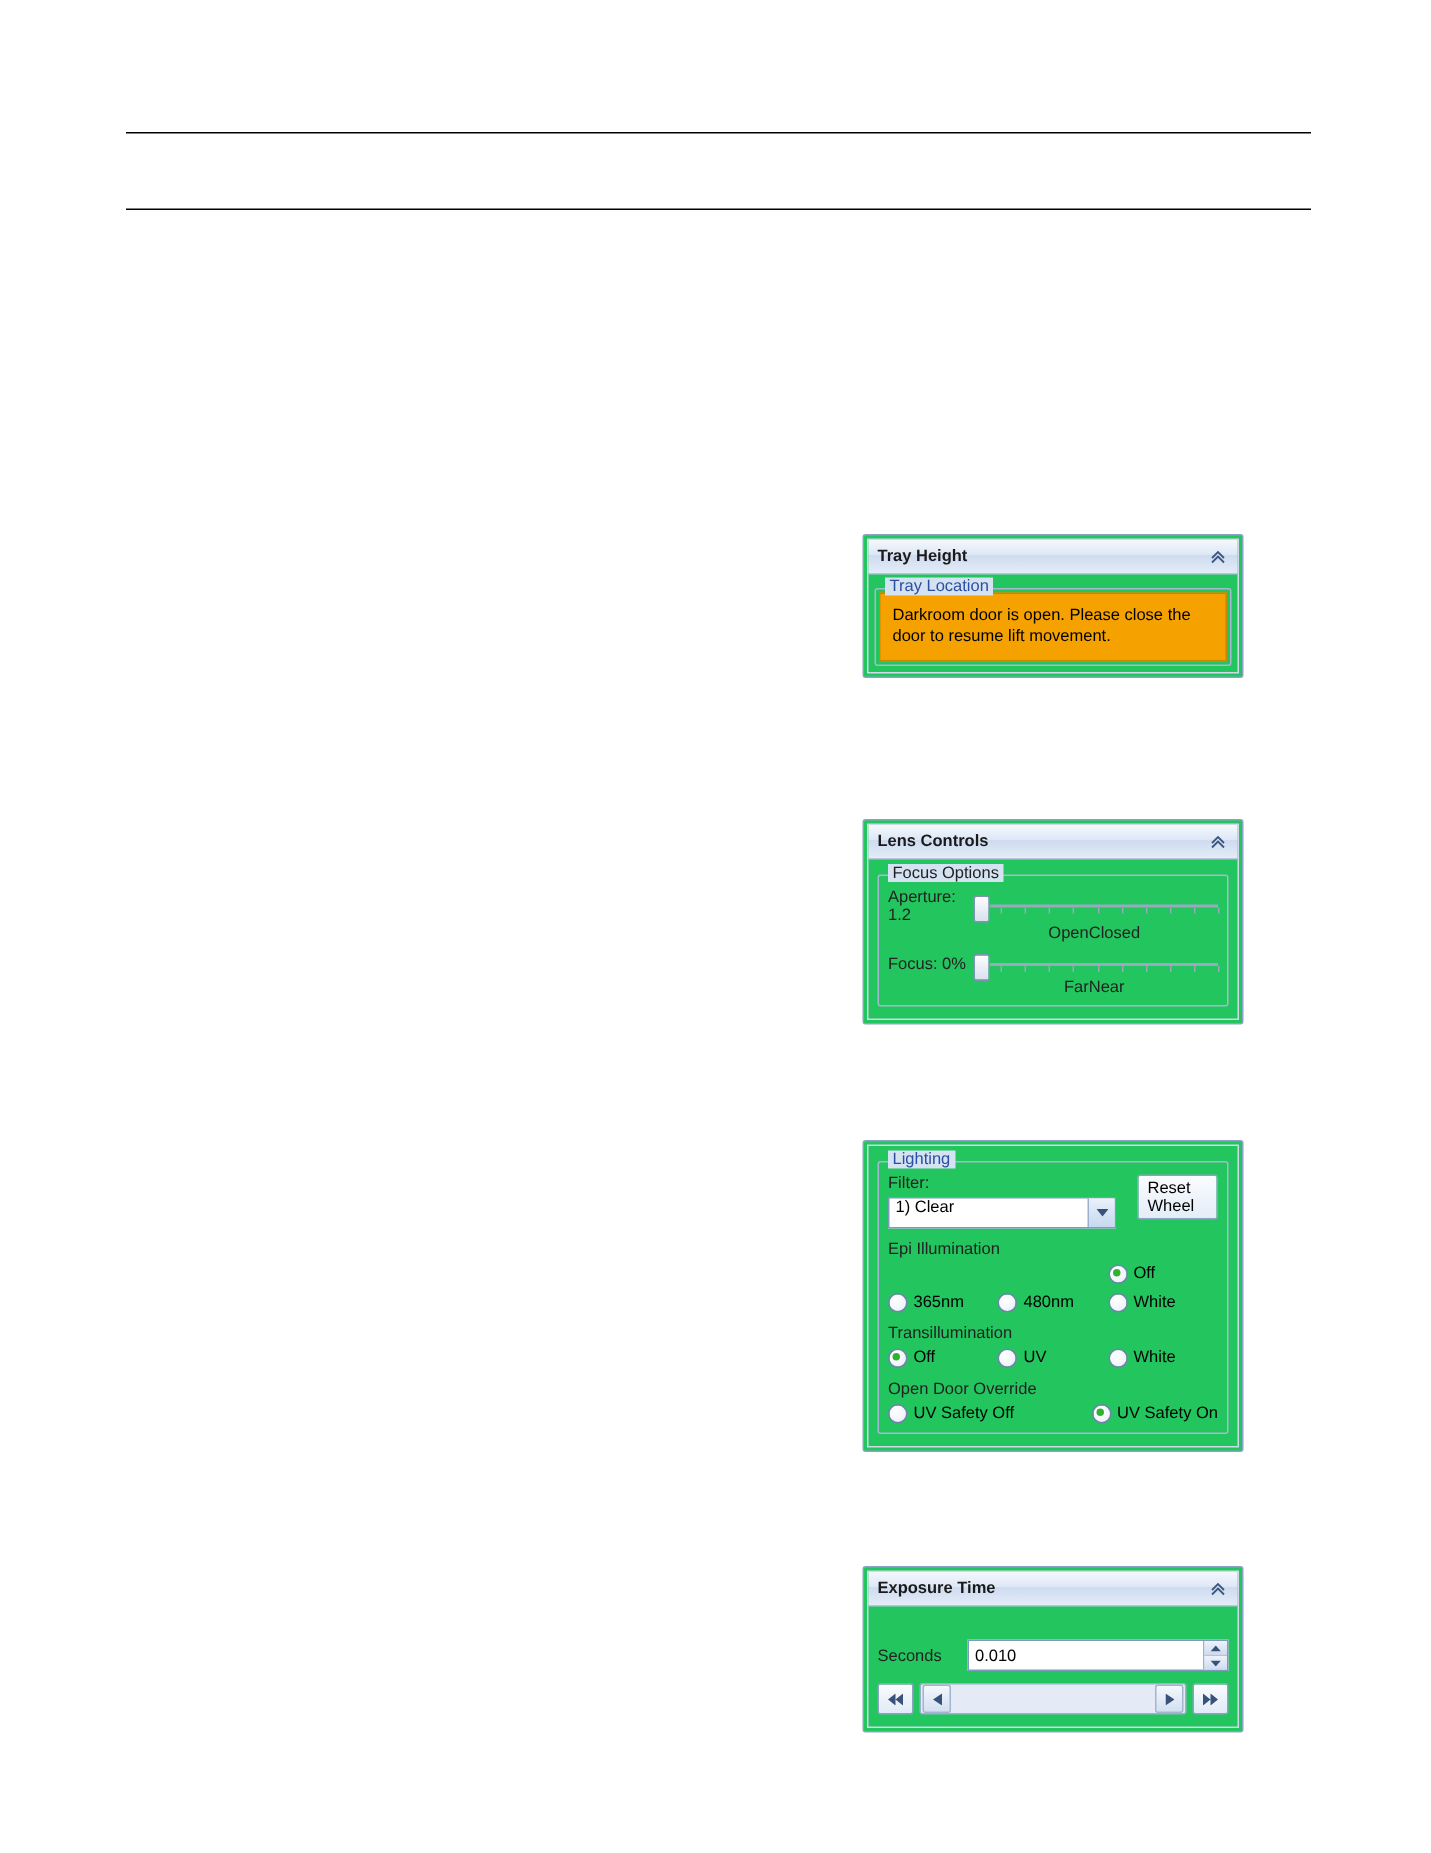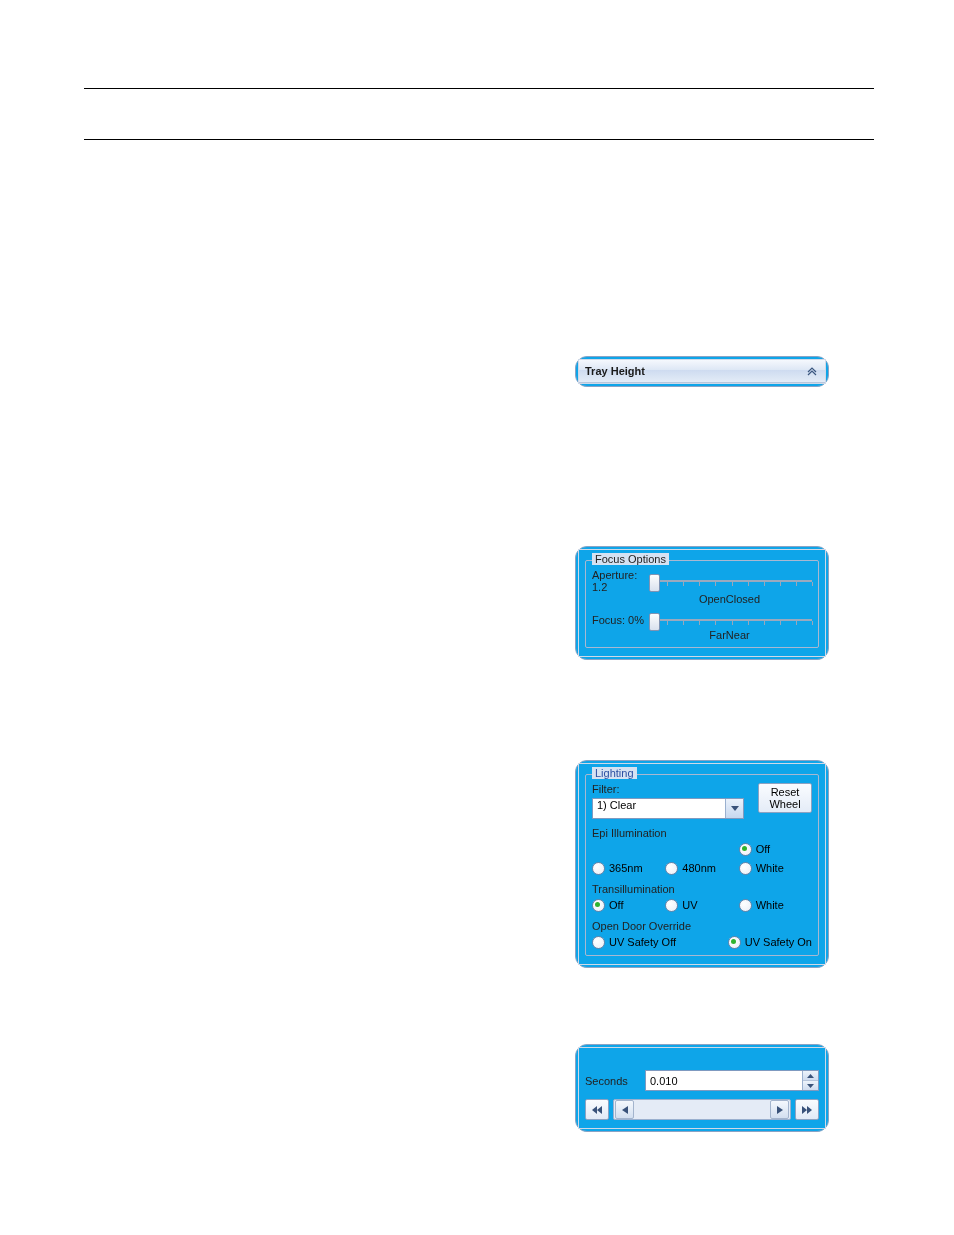--- a/index.html
+++ b/index.html
@@ -1,19 +1,19 @@
 <!DOCTYPE html>
 <html><head>
 <meta charset="utf-8">
 <style>
   html,body{margin:0;padding:0;background:#fff;font-family:"Tahoma","Segoe UI",Arial,sans-serif;font-size:11px;color:#000}
   .page{width:954px;height:1235px;position:relative;}
   .hr{position:absolute;left:84px;width:790px;height:0;border-top:1px solid #000}
   .hr1{top:88px}.hr2{top:139px}
-  .panel{position:absolute;width:252px;border:1px solid #8aa3c4;background:#0ea5e9;border-radius:12px}
+  .panel{position:absolute;width:252px;border:1px solid #8aa3c4;background:#22c55e;border-radius:2px}
   .panel-inner{margin:2px;border:1px solid #cfd9e8}
   .panel-header{height:22px;display:flex;align-items:center;justify-content:space-between;padding:0 6px;background:linear-gradient(#f5f8fd,#dde7f5 45%,#cedbf0 46%,#e3ecf7);border-bottom:1px solid #b8c6dc}
   .panel-title{font-weight:bold;color:#1a1a1a}
   .chev{width:14px;height:14px;display:flex;align-items:center;justify-content:center;cursor:default}
   .panel-body{padding:5px 6px 8px}
   .groupbox{position:relative;border:1px solid #a8b8d2;border-radius:2px;margin-top:5px;padding:8px 6px 6px}
   .grouplabel{position:absolute;top:-8px;left:6px;background:#d5e2f2;padding:0 3px;color:#2b4fa2}
   .grouplabel.black{color:#222}
   .warn{margin:2px;padding:8px;background:#f5a200;border:1px solid #c98600;color:#000;line-height:1.25}
   .lbl-sm{color:#222}
@@ -21,21 +21,21 @@
   .track{position:absolute;left:0;right:0;top:8px;height:2px;background:#9aa9be}
   .ticks{position:absolute;left:0;right:0;top:10px;height:6px}
   .tick{position:absolute;top:0;width:1px;height:4px;background:#98a7bd}
   .thumb{position:absolute;top:2px;width:9px;height:16px;background:linear-gradient(#fdfdfd,#d9e1ee);border:1px solid #7f93b3;border-radius:2px}
   .rowends{display:flex;justify-content:center;padding:0 0 0 55px;color:#222;margin-top:0}
   
   .row{display:flex;align-items:center}
   .select{display:inline-flex;align-items:flex-start;border:1px solid #7f9ac0;background:#fff;height:19px;width:150px}
   .select-text{flex:1;padding:0 4px;color:#000}
   .select-btn{width:17px;height:19px;background:linear-gradient(#eaf1fb,#c7d8ef);border-left:1px solid #9ab0cf;display:flex;align-items:center;justify-content:center}
-  .btn{border:1px solid #8ca2c2;background:linear-gradient(#fafcff,#e4ecf7);border-radius:2px;padding:2px 6px;text-align:center;color:#000;line-height:1.1}
+  .btn{border:1px solid #8ca2c2;background:linear-gradient(#fafcff,#e4ecf7);border-radius:2px;padding:2px 6px;color:#000;line-height:1.1}
   .radio{display:inline-flex;align-items:flex-start}
   .radio-dot{width:11px;height:11px;border-radius:50%;border:1px solid #6d85a8;margin-right:4px;background:radial-gradient(circle at 35% 35%,#fff,#e8eef7);position:relative}
   .radio.selected .radio-dot::after{content:"";position:absolute;left:2px;top:2px;width:5px;height:5px;border-radius:50%;background:#2fb32f}
   .grid-radio{display:grid;grid-template-columns:1fr 1fr 1fr;row-gap:6px;margin-top:4px}
   .subhead{color:#222;margin-top:8px}
   
   .numrow{display:flex;align-items:center;margin-top:8px}
   .numlabel{width:60px;color:#222}
   .numbox{border:1px solid #7f9ac0;background:#fff;height:19px;display:flex;align-items:center;flex:1}
   .numtext{flex:1;padding:0 4px;color:#000}
@@ -57,25 +57,39 @@
 <div class="panel" style="left:575px;top:356px">
   <div class="panel-inner">
     <div class="panel-header">
       <span class="panel-title">Tray Height</span>
       <span class="chev">
         <svg width="10" height="10">
               <path d="M1 6 L5 2 L9 6 M1 9 L5 5 L9 9" stroke="#3b577f" fill="none" stroke-width="1.2"></path>
             </svg>
       </span>
     </div>
+    <div class="panel-body" style="padding:4px">
+      <div class="groupbox" style="margin-top:5px;padding:0">
+        <span class="grouplabel">Tray Location</span>
+        <div class="warn">Darkroom door is open. Please close the door to resume lift movement.</div>
+      </div>
+    </div>
   </div>
 </div>
 
 <div class="panel" style="left:575px;top:546px">
   <div class="panel-inner">
+    <div class="panel-header">
+      <span class="panel-title">Lens Controls</span>
+      <span class="chev">
+        <svg width="10" height="10">
+              <path d="M1 6 L5 2 L9 6 M1 9 L5 5 L9 9" stroke="#3b577f" fill="none" stroke-width="1.2"></path>
+            </svg>
+      </span>
+    </div>
     <div class="panel-body">
       <div class="groupbox">
         <span class="grouplabel black">Focus Options</span>
         <div class="row">
           <span class="lbl-sm" style="width:55px">Aperture: 1.2</span>
           <div class="slider">
             <div class="track"></div>
             <div class="ticks">
               <div class="tick" style="left:0%"></div>
                   <div class="tick" style="left:10%"></div>
@@ -194,20 +208,28 @@
                 <span>UV Safety On</span>
               </span>
         </div>
       </div>
     </div>
   </div>
 </div>
 
 <div class="panel" style="left:575px;top:1044px">
   <div class="panel-inner">
+    <div class="panel-header">
+      <span class="panel-title">Exposure Time</span>
+      <span class="chev">
+        <svg width="10" height="10">
+              <path d="M1 6 L5 2 L9 6 M1 9 L5 5 L9 9" stroke="#3b577f" fill="none" stroke-width="1.2"></path>
+            </svg>
+      </span>
+    </div>
     <div class="panel-body" style="padding-top:14px">
       <div class="numrow">
         <span class="numlabel">Seconds</span>
         <div class="numbox">
           <span class="numtext">0.010</span>
           <div class="spin">
             <div class="spinbtn">
                   <svg width="7" height="4">
                     <path d="M0 4 L3.5 0 L7 4 Z" fill="#39527a"></path>
                   </svg>

